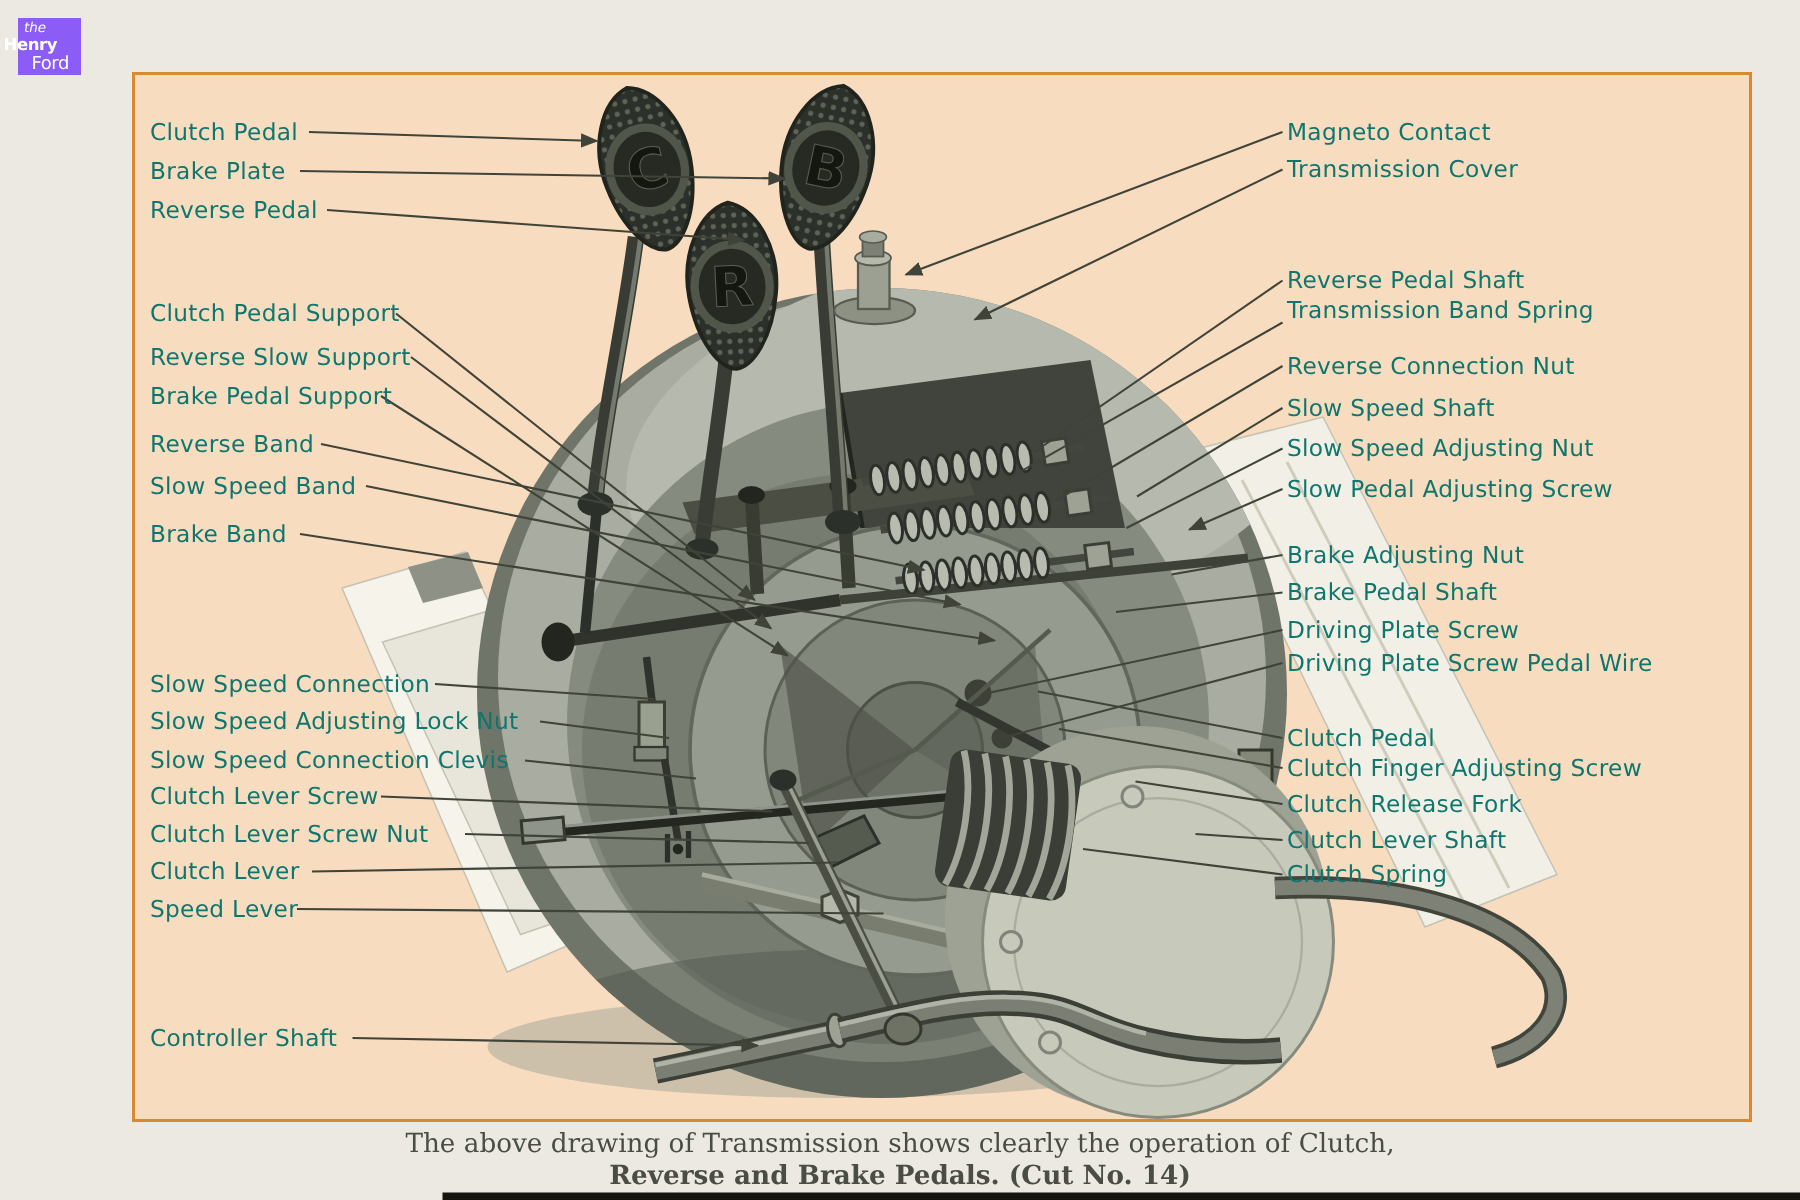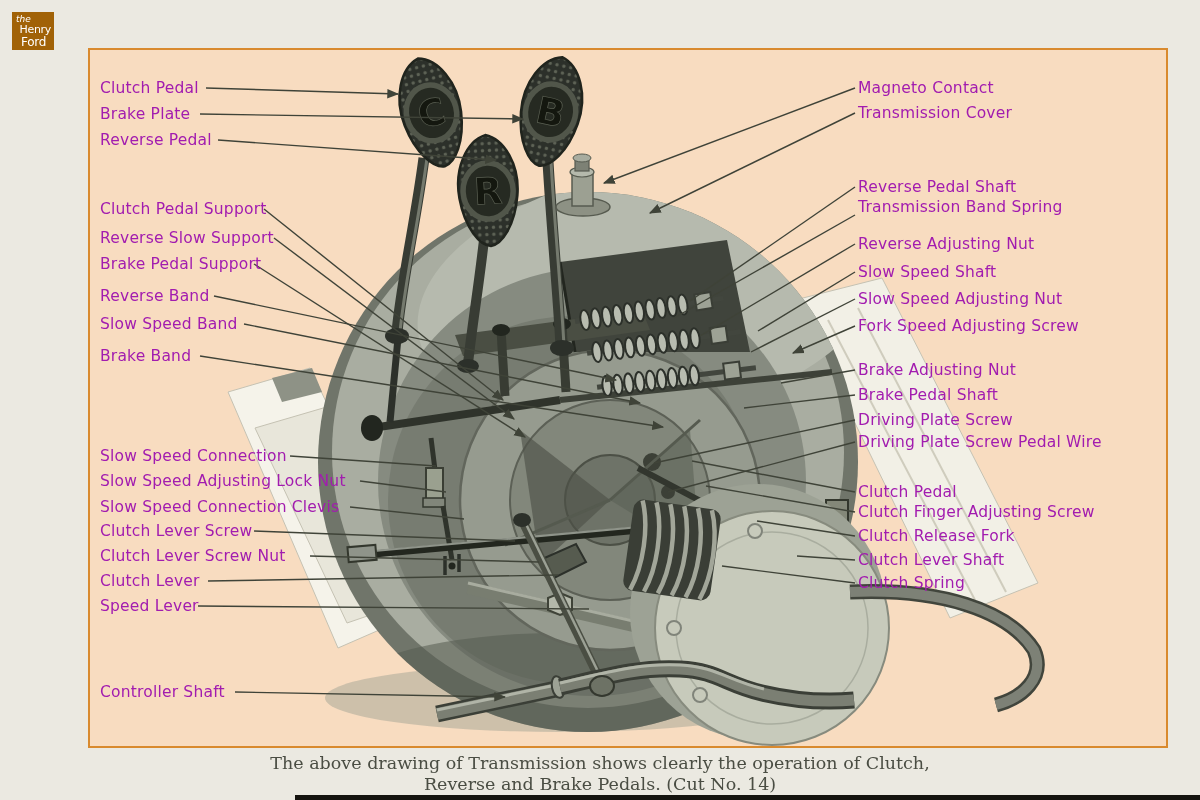--- a/index.html
+++ b/index.html
@@ -3,40 +3,40 @@
 <meta charset="utf-8">
 <style>
   html,body{margin:0;padding:0;}
   body{
     width:1200px;height:800px;position:relative;overflow:hidden;
     background:#ebe9e1;
     font-family:"DejaVu Sans",sans-serif;
   }
   .logo{
     position:absolute;left:12px;top:12px;width:42px;height:38px;
-    background:#a16207;color:#fff;line-height:1;z-index:30;
+    background:#8b5cf6;color:#fff;line-height:1;z-index:30;
   }
   .logo .the{position:absolute;left:4px;top:3px;font-size:9px;font-style:italic;}
-  .logo .henry{position:absolute;right:3px;top:12px;font-size:11px;font-weight:normal;letter-spacing:-.3px;text-align:right;}
+  .logo .henry{position:absolute;right:16px;top:12px;font-size:11px;font-weight:bold;letter-spacing:-.3px;text-align:right;}
   .logo .ford{position:absolute;left:9px;top:24px;font-size:12px;font-weight:normal;letter-spacing:-.3px;}
   .panel{
     position:absolute;left:88px;top:48px;width:1080px;height:700px;
     background:#f8dcc0;border:2px solid #d98a2e;box-sizing:border-box;z-index:1;
   }
   svg.overlay{position:absolute;left:0;top:0;z-index:10;}
   .lbl{
-    position:absolute;font-size:15.5px;color:#a21caf;white-space:nowrap;
+    position:absolute;font-size:15.5px;color:#0f766e;white-space:nowrap;
     letter-spacing:.2px;z-index:20;
   }
   .caption{
     position:absolute;left:0;width:1200px;text-align:center;z-index:20;
     font-family:"DejaVu Serif",serif;font-size:17.5px;color:#4a4d43;
   }
   .cap1{top:753px;}
-  .cap2{top:774px;}
+  .cap2{top:774px;font-weight:bold;}
   .botbar{position:absolute;left:295px;right:0;bottom:0;height:5px;background:#15140f;z-index:25;}
 </style>
 </head>
 <body>
 
 <div class="logo">
   <span class="the">the</span>
   <span class="henry">Henry</span>
   <span class="ford">Ford</span>
 </div>
@@ -314,24 +314,24 @@
 <div class="lbl" style="left:100px;top:522px">Clutch Lever Screw</div>
 <div class="lbl" style="left:100px;top:547px">Clutch Lever Screw Nut</div>
 <div class="lbl" style="left:100px;top:572px">Clutch Lever</div>
 <div class="lbl" style="left:100px;top:597px">Speed Lever</div>
 <div class="lbl" style="left:100px;top:683px">Controller Shaft</div>
 
 <div class="lbl" style="left:858px;top:79px">Magneto Contact</div>
 <div class="lbl" style="left:858px;top:104px">Transmission Cover</div>
 <div class="lbl" style="left:858px;top:178px">Reverse Pedal Shaft</div>
 <div class="lbl" style="left:858px;top:198px">Transmission Band Spring</div>
-<div class="lbl" style="left:858px;top:235px">Reverse Adjusting Nut</div>
+<div class="lbl" style="left:858px;top:235px">Reverse Connection Nut</div>
 <div class="lbl" style="left:858px;top:263px">Slow Speed Shaft</div>
 <div class="lbl" style="left:858px;top:290px">Slow Speed Adjusting Nut</div>
-<div class="lbl" style="left:858px;top:317px">Fork Speed Adjusting Screw</div>
+<div class="lbl" style="left:858px;top:317px">Slow Pedal Adjusting Screw</div>
 <div class="lbl" style="left:858px;top:361px">Brake Adjusting Nut</div>
 <div class="lbl" style="left:858px;top:386px">Brake Pedal Shaft</div>
 <div class="lbl" style="left:858px;top:411px">Driving Plate Screw</div>
 <div class="lbl" style="left:858px;top:433px">Driving Plate Screw Pedal Wire</div>
 <div class="lbl" style="left:858px;top:483px">Clutch Pedal</div>
 <div class="lbl" style="left:858px;top:503px">Clutch Finger Adjusting Screw</div>
 <div class="lbl" style="left:858px;top:527px">Clutch Release Fork</div>
 <div class="lbl" style="left:858px;top:551px">Clutch Lever Shaft</div>
 <div class="lbl" style="left:858px;top:574px">Clutch Spring</div>
 

